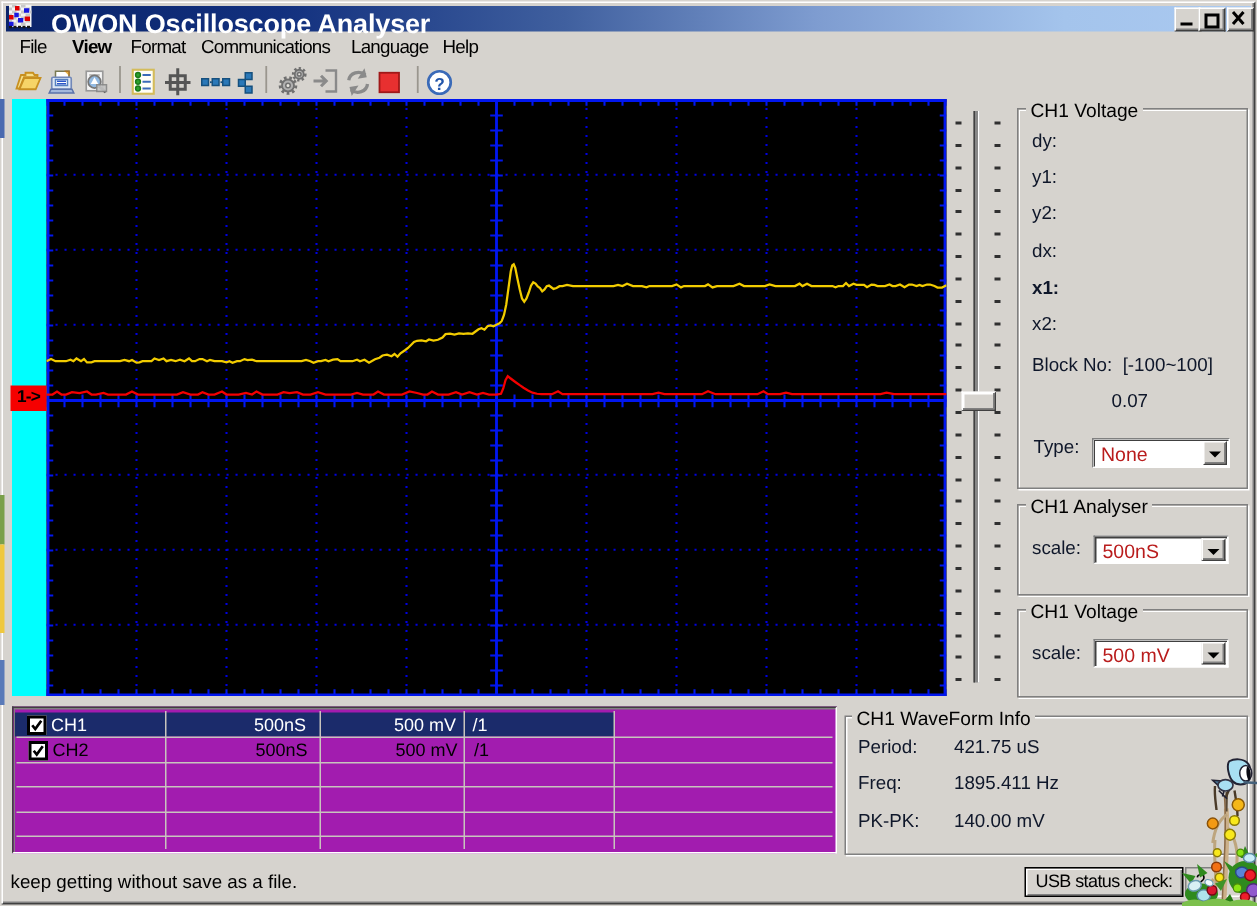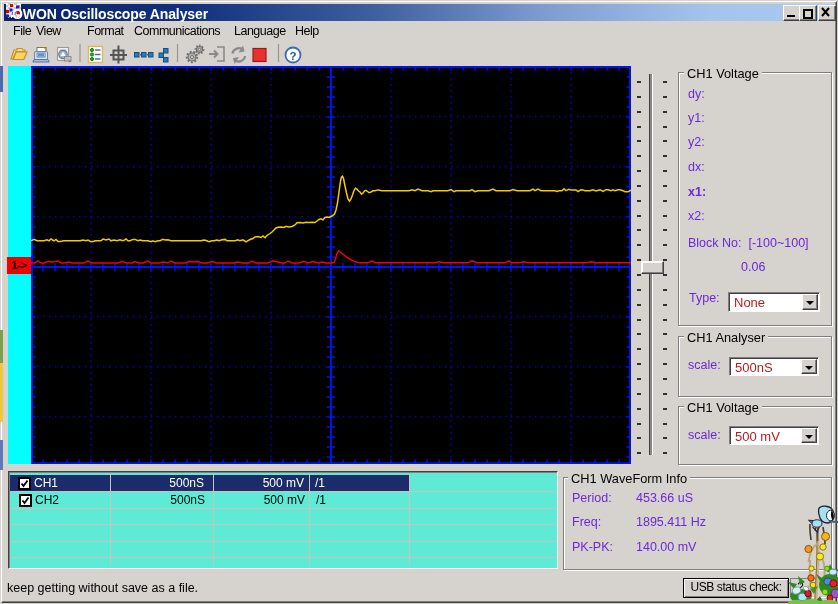--- a/index.html
+++ b/index.html
@@ -2,21 +2,21 @@
 <html><head>
 <meta charset="utf-8">
 <style>
   html,body{margin:0;padding:0;}
   body{width:838px;height:604px;position:relative;overflow:hidden;
        font-family:"Liberation Sans",sans-serif;background:#d6d3ce;}
   .abs{position:absolute;}
   
   #titlebar{left:4px;top:4px;width:830px;height:17px;
     background:linear-gradient(to right,#0a246a 0%,#12307e 22%,#40609f 45%,#7e9cd0 65%,#a4c4ec 85%,#aac9f0 100%);}
-  #title-text{left:12px;top:6px;color:#fff;font-size:14px;font-weight:bold;letter-spacing:-0.1px;white-space:nowrap;}
+  #title-text{left:34px;top:6px;color:#fff;font-size:18px;font-weight:bold;letter-spacing:-0.1px;white-space:nowrap;}
   .tbtn{top:5px;width:16px;height:14px;background:#d6d3ce;
     border-top:1px solid #fff;border-left:1px solid #fff;
     border-right:1px solid #404040;border-bottom:1px solid #404040;
     box-shadow:inset -1px -1px 0 #808080;
     font-size:10px;text-align:center;line-height:12px;color:#000;}
   
   #menubar{left:4px;top:22px;width:830px;height:18px;}
   .mi{position:absolute;top:2px;font-size:12.5px;color:#000;letter-spacing:-0.5px;white-space:nowrap;}
   
   #toolbar{left:4px;top:40px;width:830px;height:25px;}
@@ -30,34 +30,34 @@
   #slidertrack{left:649px;top:74px;width:2px;height:381px;background:#888;
      border-left:1px solid #404040;border-right:1px solid #fff;}
   #sliderthumb{left:641px;top:260.5px;width:21px;height:11px;background:#d6d3ce;
     border-top:1px solid #fff;border-left:1px solid #fff;
     border-right:1px solid #404040;border-bottom:1px solid #404040;
     box-shadow:inset -1px -1px 0 #808080,inset 1px 1px 0 #fff;}
   
   .gbox{position:absolute;border:1px solid #808080;
         box-shadow:inset 1px 1px 0 #fff, 1px 1px 0 #fff;}
   .glabel{position:absolute;background:#d6d3ce;padding:0 3px;font-size:12.8px;color:#000;white-space:nowrap;}
-  .lbl{position:absolute;font-size:12.5px;color:#6d28d9;white-space:nowrap;}
+  .lbl{position:absolute;font-size:12.5px;color:#0f172a;white-space:nowrap;}
   .combo{position:absolute;background:#fff;
      border-top:1px solid #808080;border-left:1px solid #808080;
      border-bottom:1px solid #fff;border-right:1px solid #fff;
      box-shadow:inset 1px 1px 0 #404040;}
   .combo .ctext{position:absolute;left:5px;top:2px;font-size:13px;color:#b91c1c;}
   .cbtn{position:absolute;right:1px;top:1px;width:14px;bottom:1px;background:#d6d3ce;
     border-top:1px solid #fff;border-left:1px solid #fff;
     border-right:1px solid #404040;border-bottom:1px solid #404040;
     box-shadow:inset -1px -1px 0 #808080;}
   .arr{position:absolute;left:3px;top:6px;width:0;height:0;
     border-left:4px solid transparent;border-right:4px solid transparent;border-top:4px solid #000;}
   
-  #dtable{left:8px;top:471px;width:548px;height:96px;background:#5eead4;
+  #dtable{left:8px;top:471px;width:548px;height:96px;background:#a21caf;
      border-top:1px solid #404040;border-left:1px solid #404040;
      border-bottom:1px solid #fff;border-right:1px solid #fff;
      box-shadow:inset 1px 1px 0 #808080;text-decoration:underline;}
   .trow{position:absolute;left:2px;right:2px;height:16px;}
   .tline{position:absolute;left:2px;right:2px;height:1px;background:#c8c4bd;}
   .tcol{position:absolute;top:2px;bottom:2px;width:1px;background:#c8c4bd;}
   .cbox{position:absolute;width:9px;height:9px;background:#fff;border:2px solid #000;top:2px;left:8px;}
   .check{position:absolute;left:0;top:0;}
   .tcell{position:absolute;font-size:12px;white-space:nowrap;top:1px;}
   
@@ -123,21 +123,21 @@
     <span style="position:absolute;left:3px;top:3px;width:6px;height:6px;border:2px solid #000;box-sizing:content-box;"></span>
   </div>
 <div class="tbtn abs" style="left:818px;width:16px;">
     <svg width="14" height="12" style="position:absolute;left:0;top:0;">
       <path d="M3,2 L10,10 M10,2 L3,10" stroke="#000" stroke-width="2"></path>
     </svg>
   </div>
 
 <div id="menubar" class="abs">
   <span class="mi" style="left:9px;">File</span>
-  <span class="mi" style="left:32px;">View</span>
+  <span class="mi" style="left:44px;font-weight:bold;">View</span>
   <span class="mi" style="left:83px;">Format</span>
   <span class="mi" style="left:130px;">Communications</span>
   <span class="mi" style="left:230px;">Language</span>
   <span class="mi" style="left:291px;">Help</span>
 </div>
 
 <div id="toolbar" class="abs">
 <svg width="830" height="25" viewBox="4 40 830 25" style="position:absolute;left:0;top:0;">
 
   <g>
@@ -594,21 +594,21 @@
 
 <div class="gbox" style="left:678px;top:72px;width:152px;height:252px;"></div>
 <div class="glabel" style="left:684px;top:66px;">CH1 Voltage</div>
 <div class="lbl" style="left:688px;top:86.5px;">dy:</div>
 <div class="lbl" style="left:688px;top:111px;">y1:</div>
 <div class="lbl" style="left:688px;top:134.5px;">y2:</div>
 <div class="lbl" style="left:688px;top:159.5px;">dx:</div>
 <div class="lbl" style="left:688px;top:185px;font-weight:bold;">x1:</div>
 <div class="lbl" style="left:688px;top:209px;">x2:</div>
 <div class="lbl" style="left:688px;top:236px;">Block No:&nbsp; [-100~100]</div>
-<div class="lbl" style="left:741px;top:260px;">0.06</div>
+<div class="lbl" style="left:741px;top:260px;">0.07</div>
 <div class="lbl" style="left:689px;top:291px;">Type:</div>
 <div class="combo" style="left:728px;top:292px;width:90px;height:18px;">
     <span class="ctext">None</span>
     <span class="cbtn">
       <span class="arr"></span>
     </span>
   </div>
 
 <div class="gbox" style="left:678px;top:336px;width:152px;height:59px;"></div>
 <div class="glabel" style="left:684px;top:330px;">CH1 Analyser</div>
@@ -660,21 +660,21 @@
   <div class="tline" style="top:85px;"></div>
   <div class="tcol" style="left:101px;"></div>
   <div class="tcol" style="left:204px;"></div>
   <div class="tcol" style="left:300px;"></div>
   <div class="tcol" style="left:400px;"></div>
 </div>
 
 <div class="gbox" style="left:563px;top:477px;width:267px;height:91px;"></div>
 <div class="glabel" style="left:568px;top:471px;">CH1 WaveForm Info</div>
 <div class="lbl" style="left:572px;top:491px;">Period:</div>
-<div class="lbl" style="left:636px;top:491px;">453.66 uS</div>
+<div class="lbl" style="left:636px;top:491px;">421.75 uS</div>
 <div class="lbl" style="left:572px;top:515px;">Freq:</div>
 <div class="lbl" style="left:636px;top:515px;">1895.411 Hz</div>
 <div class="lbl" style="left:572px;top:540px;">PK-PK:</div>
 <div class="lbl" style="left:636px;top:540px;">140.00 mV</div>
 
 <div id="statustext" class="abs">keep getting without save as a file.</div>
 <div id="usbbtn" class="abs">USB status check:</div>
 <div id="usbpanel" class="abs">2</div>
 
 <svg class="abs" style="left:771px;top:498px;" width="67" height="106" viewBox="771 498 67 106">

